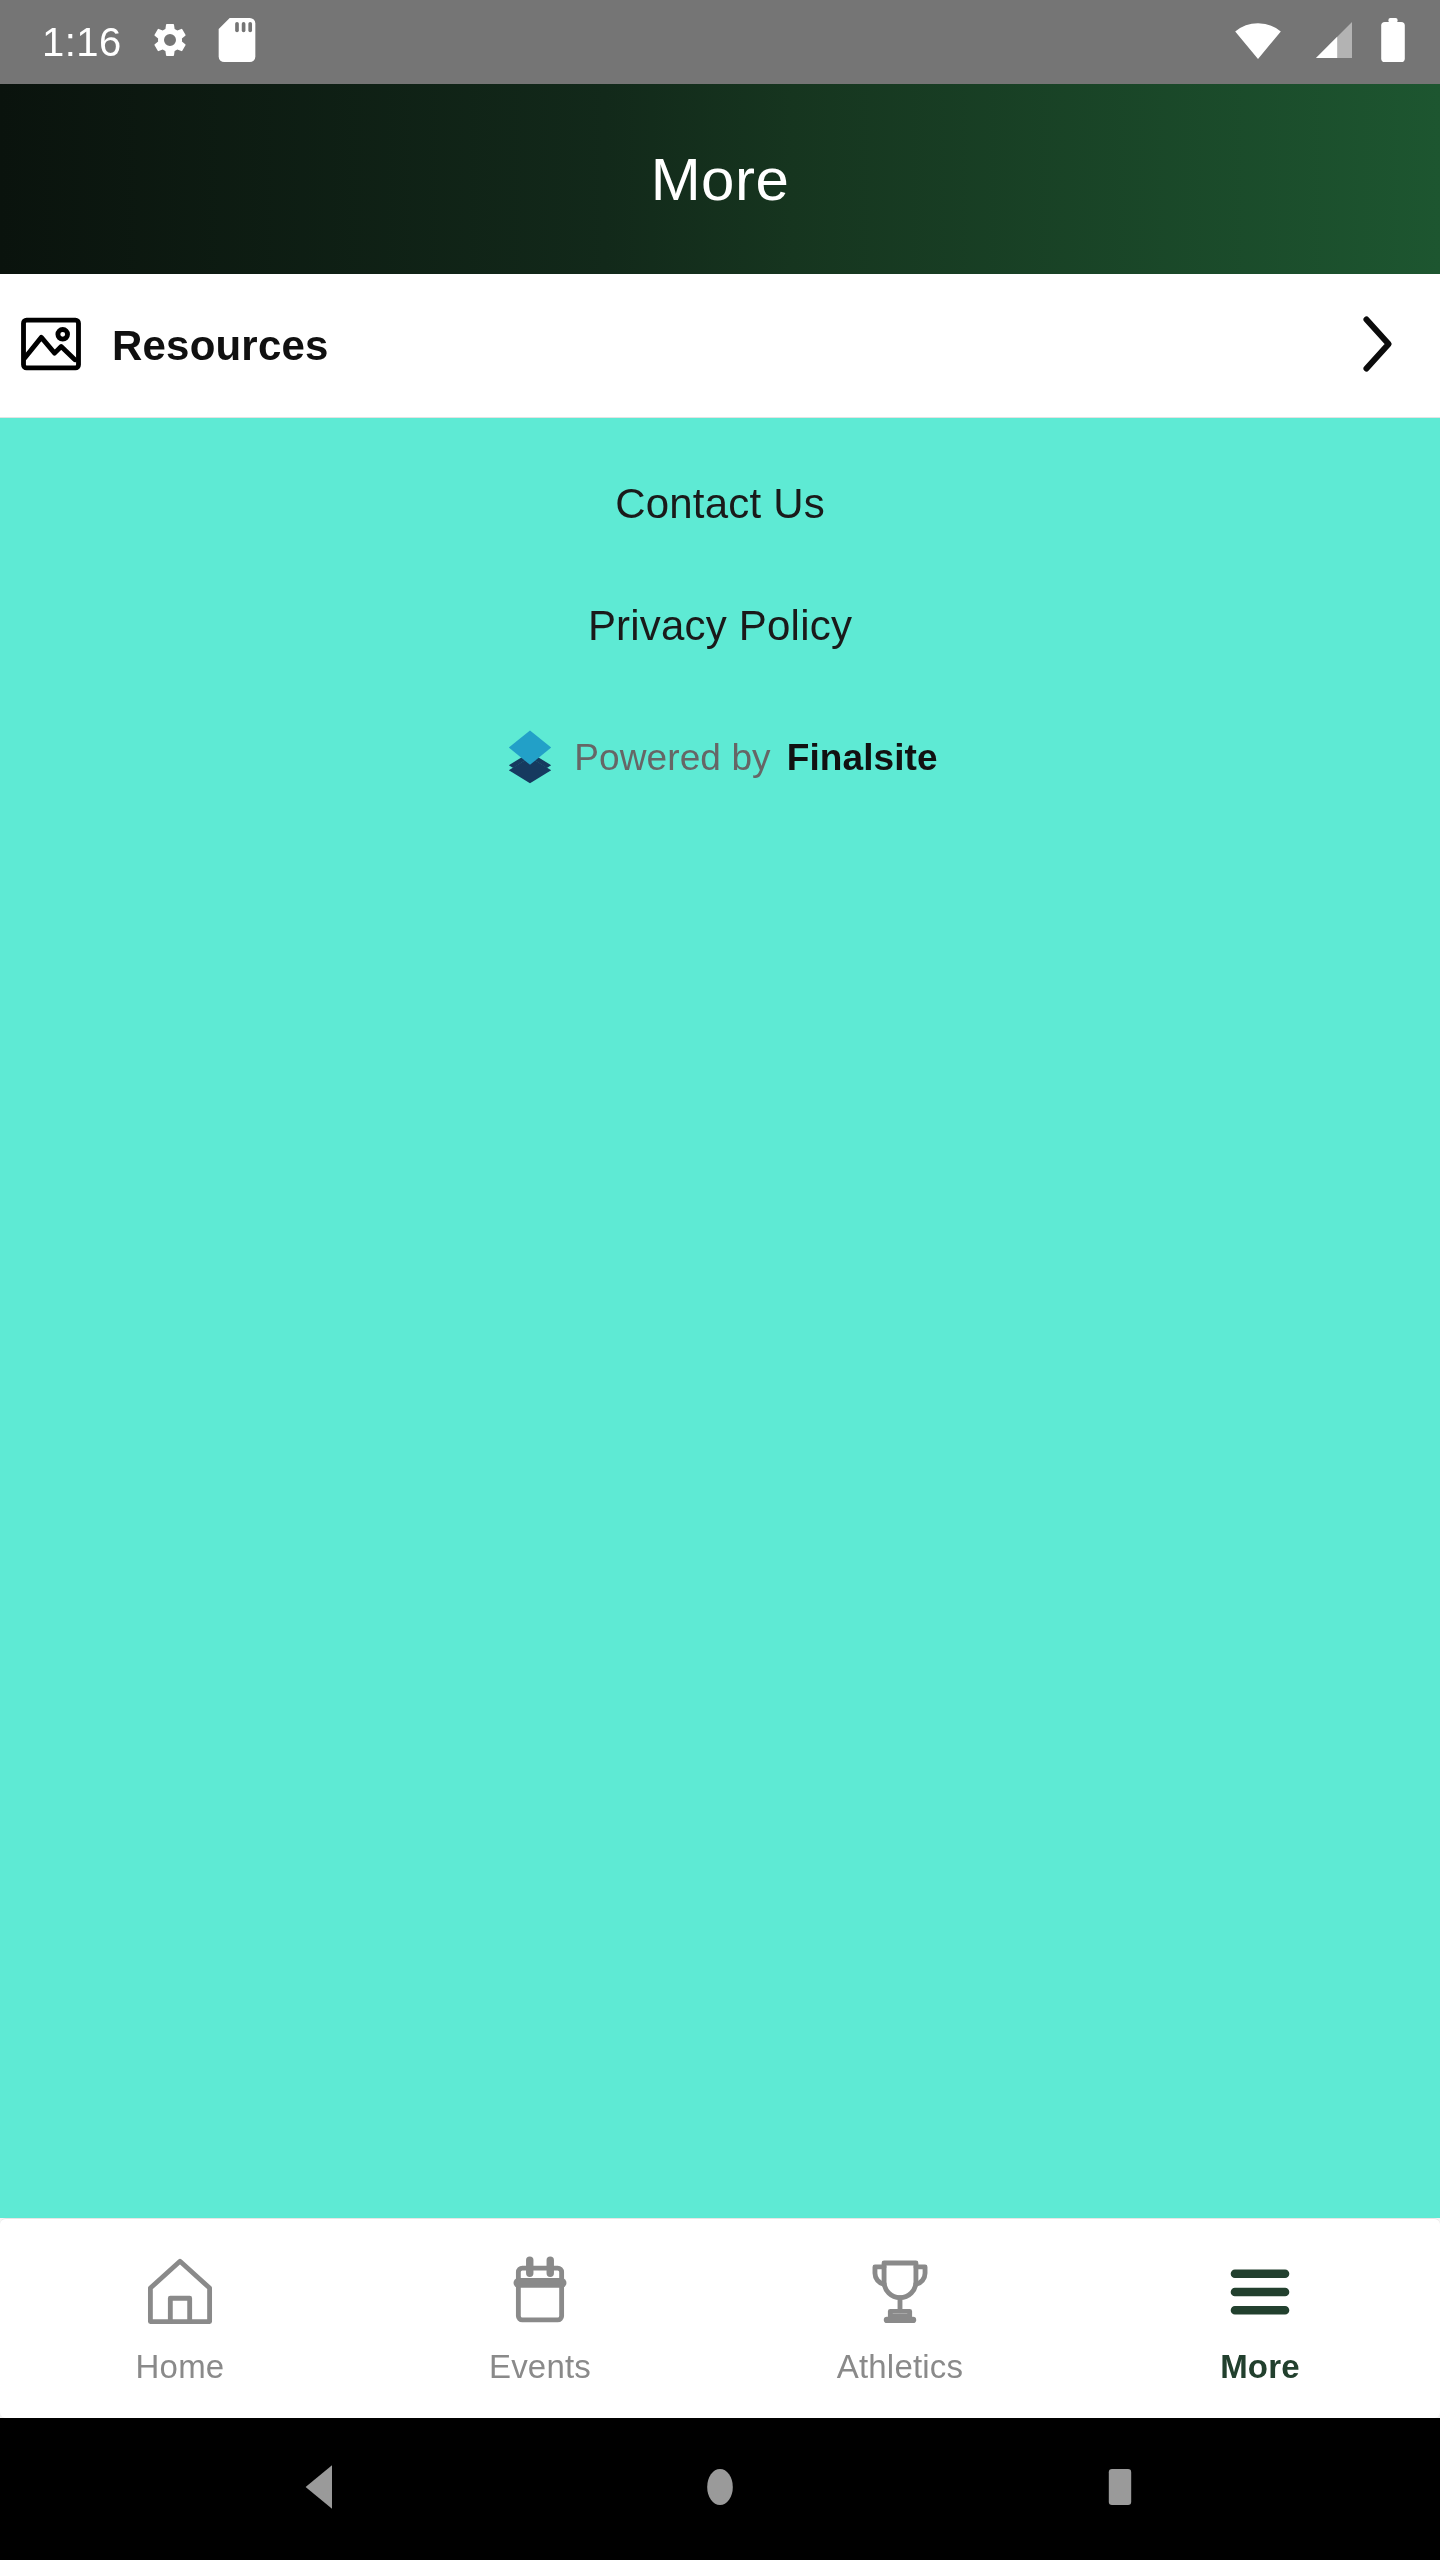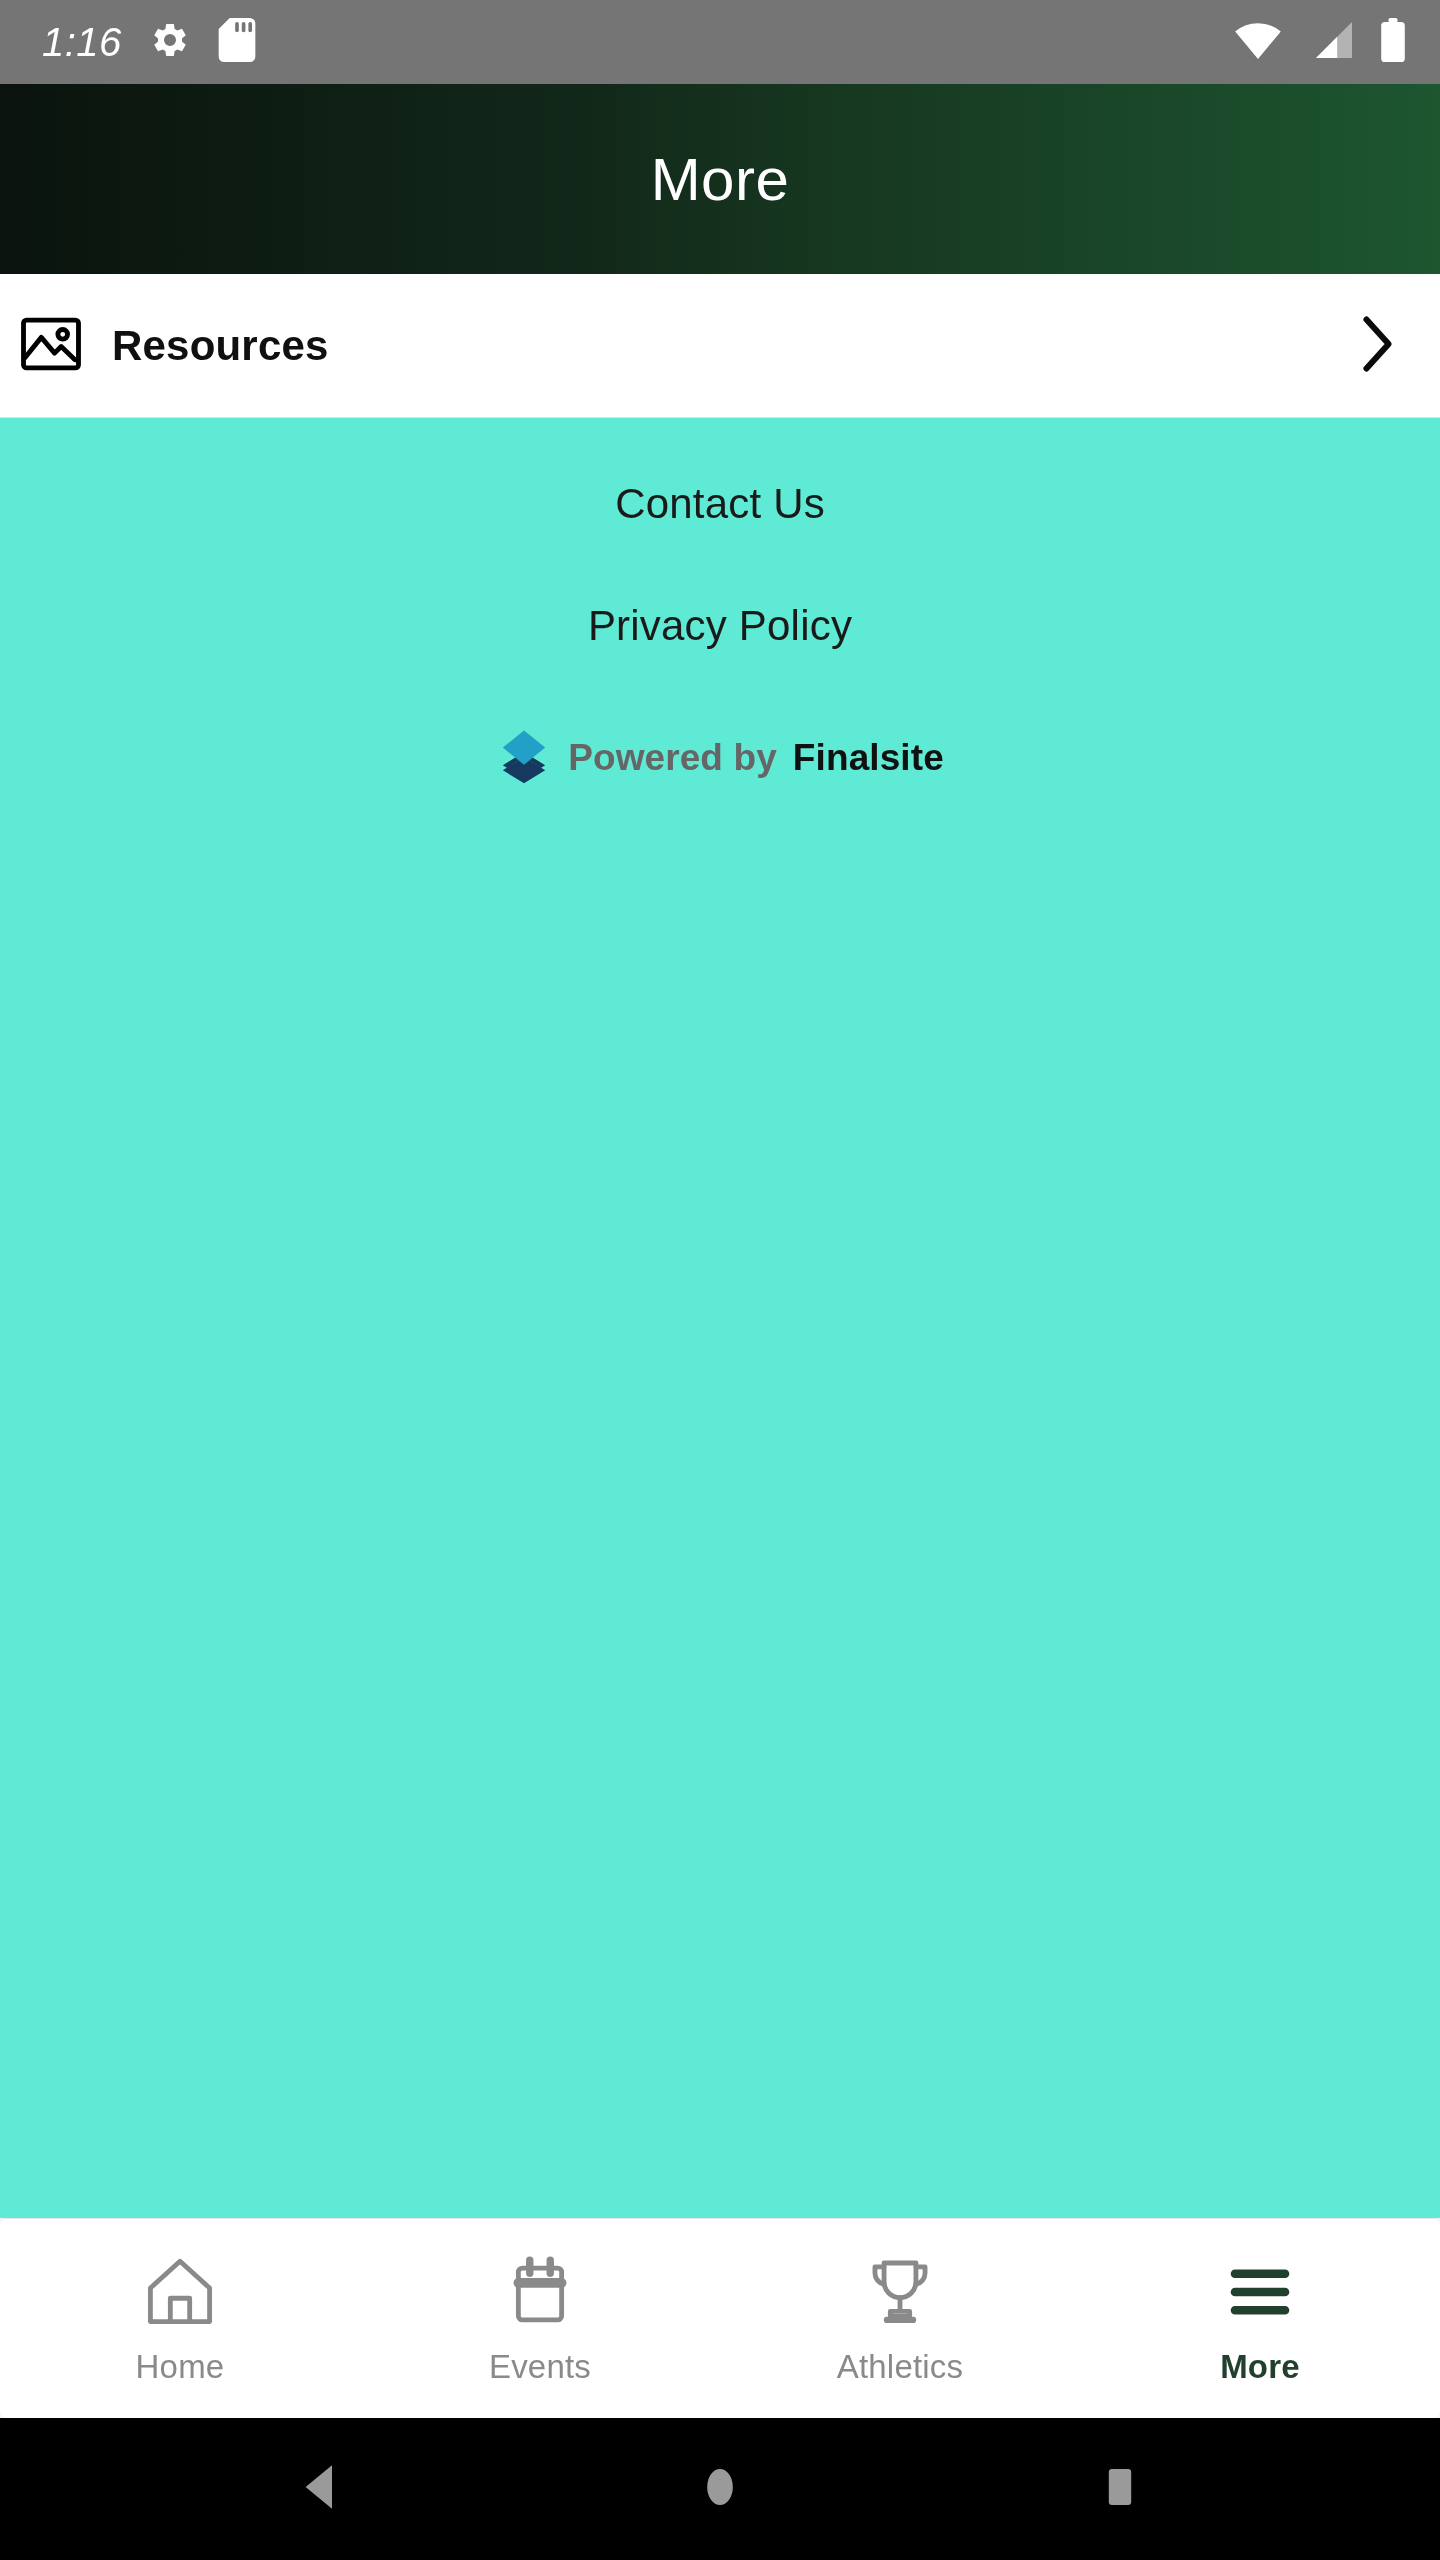--- a/index.html
+++ b/index.html
@@ -10,21 +10,21 @@
     overflow:hidden;
   }
   #screen { position:relative; width:1440px; height:2560px; display:flex; flex-direction:column; }
 
   
   #status-bar{
     height:84px; background:#757575; flex:0 0 84px;
     display:flex; align-items:center; justify-content:space-between;
     padding:0 34px 0 42px; color:#ffffff;
   }
-  #status-left{ display:flex; align-items:center; gap:28px;font-style:italic; }
+  #status-left{ display:flex; align-items:center; gap:28px; }
   #status-right{ display:flex; align-items:center; gap:26px; }
   #clock{ font-size:40px; letter-spacing:.5px; line-height:1; font-weight:400; }
   .sb-ico{ display:block; }
 
   
   #app-header{
     flex:0 0 190px; height:190px;
     background:linear-gradient(to right,#0a130d 0%,#12291a 42%,#16351f 55%,#1d5630 100%);
     display:flex; align-items:center; justify-content:center;
   }
@@ -43,21 +43,21 @@
   
   #content{ flex:1 1 auto; background:#5eead4; display:flex; flex-direction:column; align-items:center; }
   .footer-link{
     font-size:42px; color:#1a1a1a; text-decoration:none;
     display:block; text-align:center; letter-spacing:.2px;
   }
   #contact-link{ margin-top:62px; }
   #privacy-link{ margin-top:74px; }
 
   #powered-by{ display:flex; align-items:center; gap:16px; margin-top:78px; }
-  #powered-label{ font-size:37px; color:#666666; letter-spacing:.1px;font-weight:bold; }
+  #powered-label{ font-size:37px; color:#666666; letter-spacing:.1px; }
   #finalsite-label{ font-size:37px; color:#111111; font-weight:700; letter-spacing:.1px; }
 
   
   #tab-bar{
     flex:0 0 200px; height:200px; background:#ffffff;
     border-top:1px solid #e6e6e6;
     display:flex; align-items:stretch;border-radius:6px;
   }
   .tab-item{
     flex:1 1 0; display:flex; flex-direction:column;

